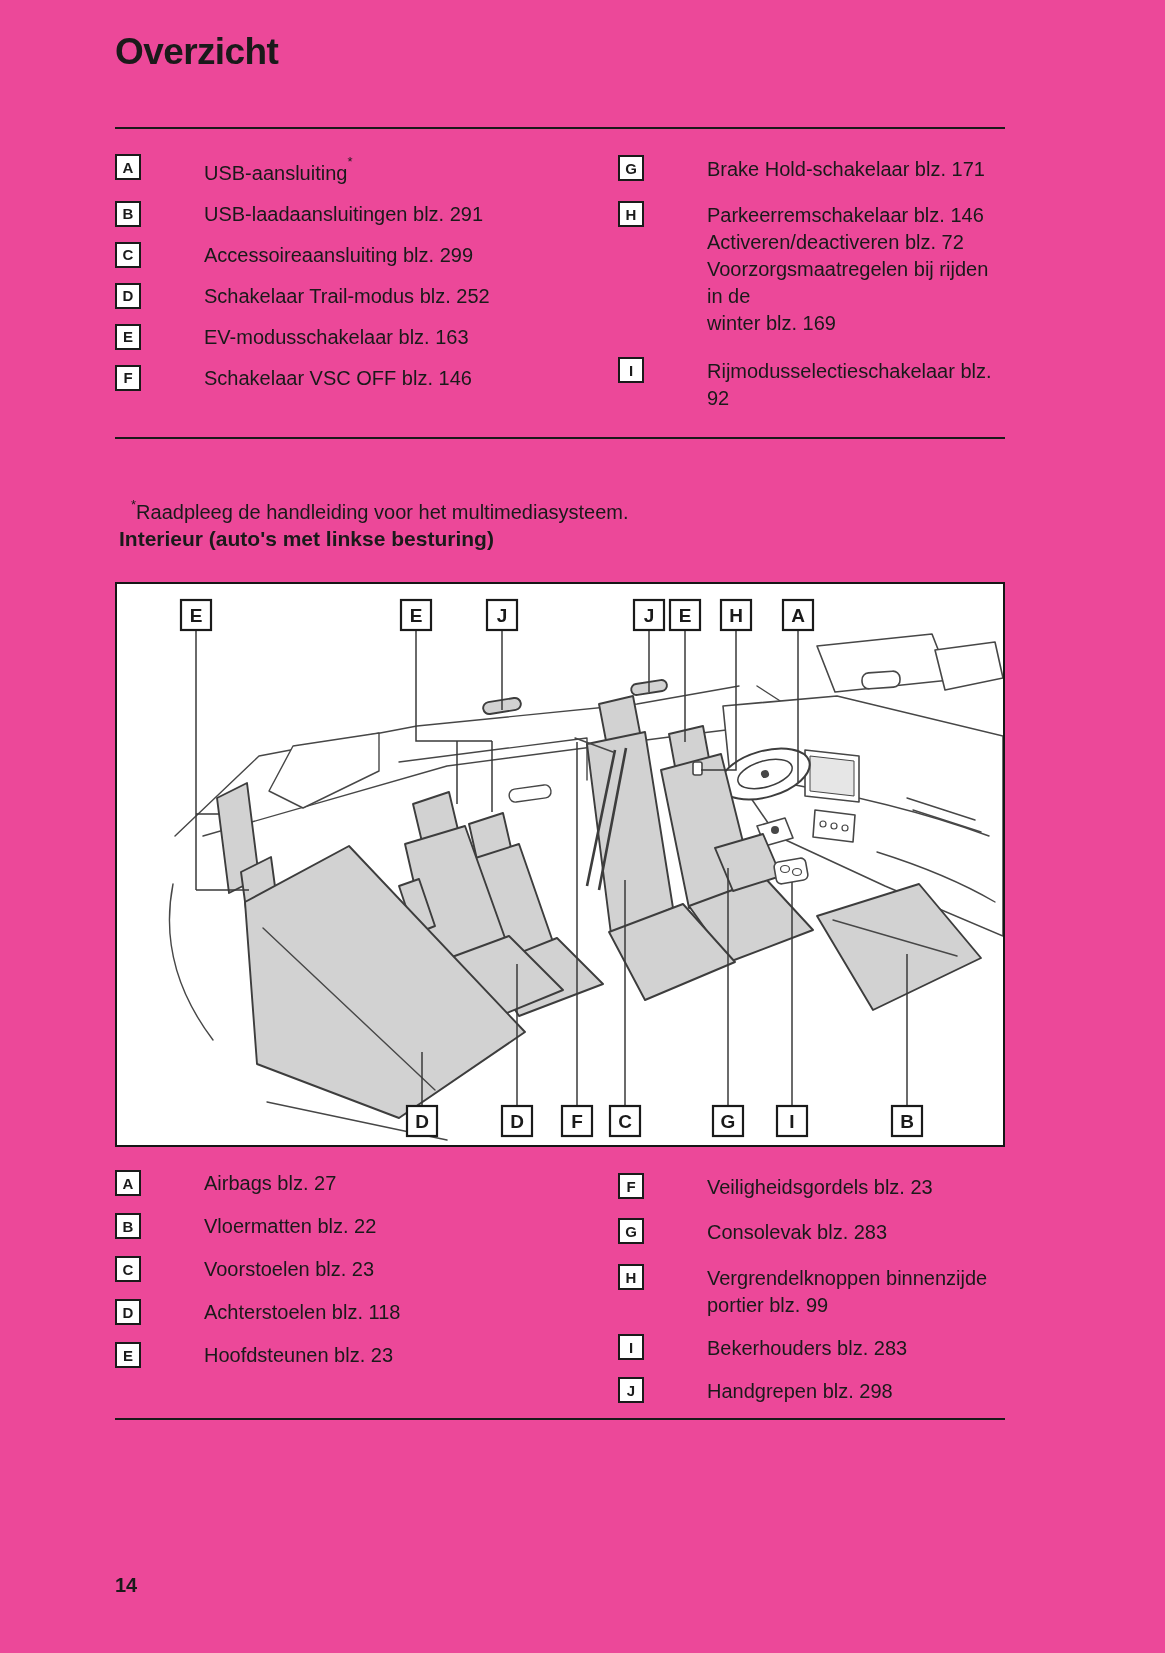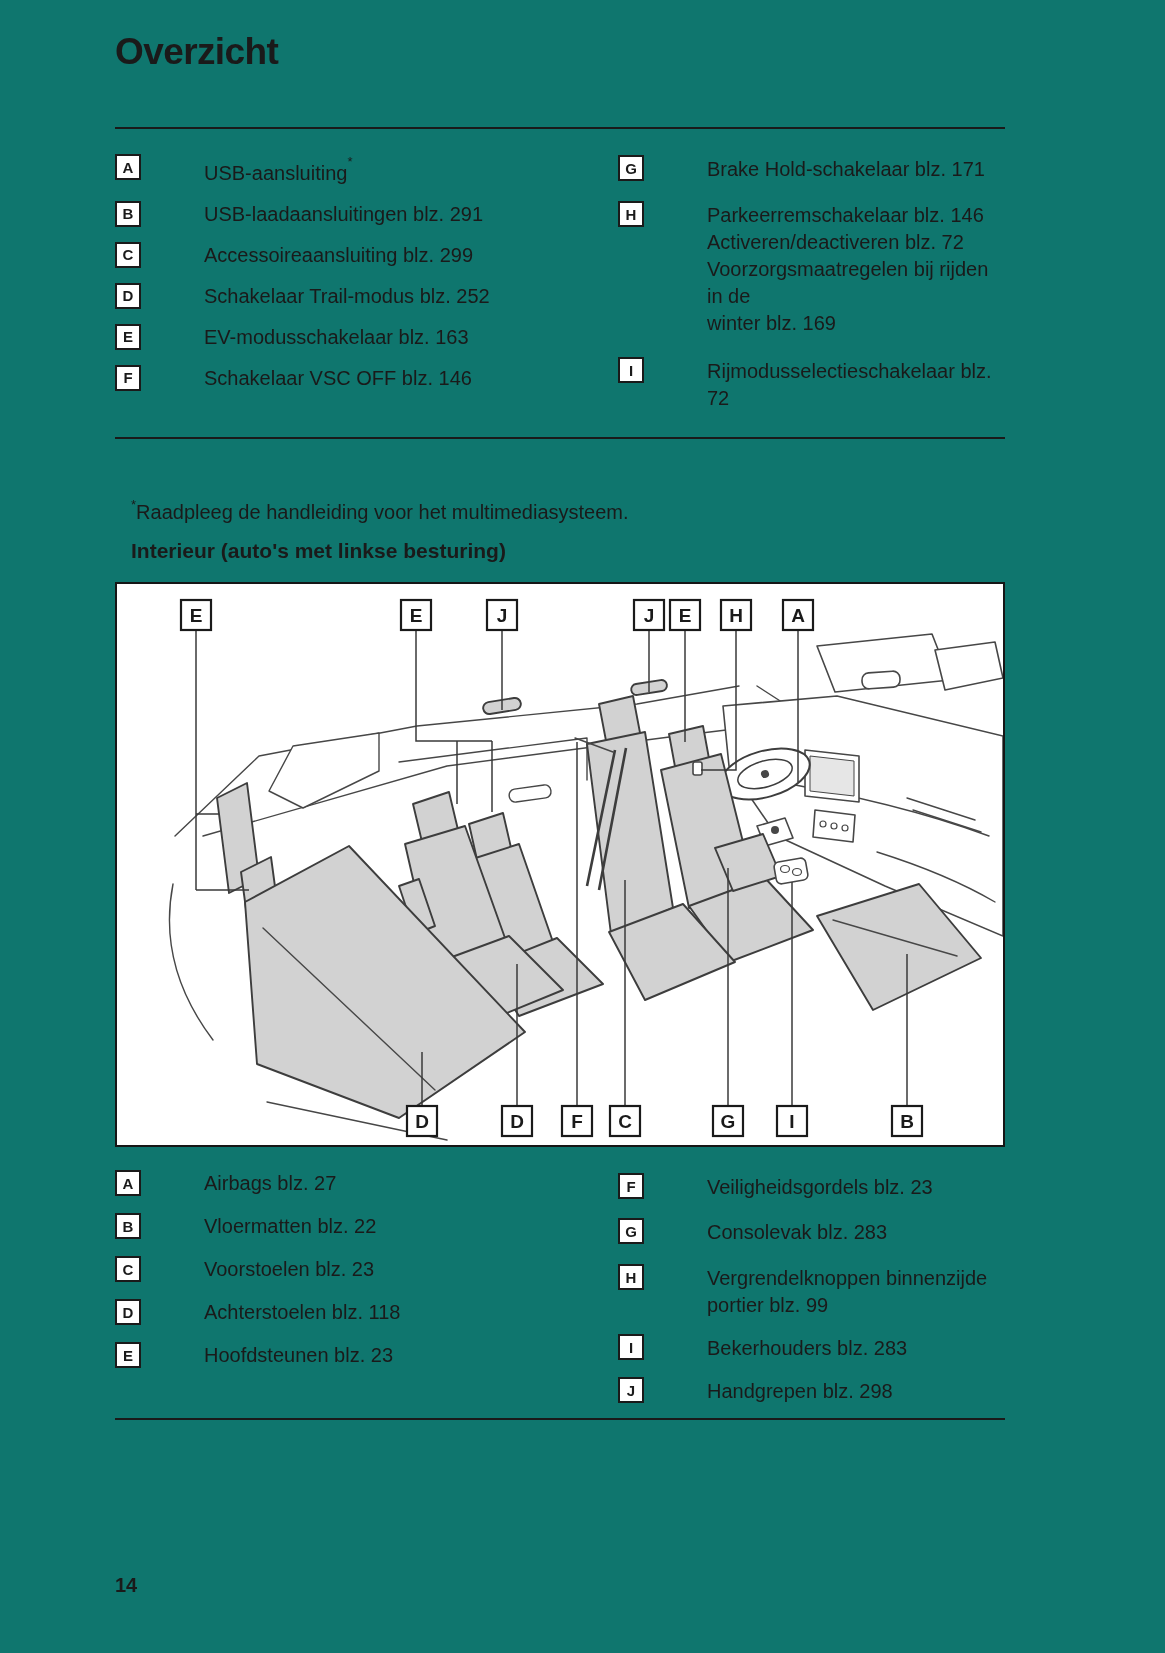--- a/index.html
+++ b/index.html
@@ -1,17 +1,17 @@
 <!DOCTYPE html>
 <html><head>
 <meta charset="utf-8">
 <style>
   html,body{margin:0;padding:0;background:#ffffff;}
   .page{
-    position:relative;width:1165px;height:1653px;background:#0f766e;
+    position:relative;width:1165px;height:1653px;background:#ec4899;
     font-family:"Liberation Sans",sans-serif;color:#1a1a1a;overflow:hidden;
   }
   .title{position:absolute;left:115px;top:31px;margin:0;font-size:37px;font-weight:800;letter-spacing:-0.6px;}
   .rule{position:absolute;left:115px;width:890px;height:0;border-top:2px solid #1a1a1a;}
   #rule1{top:127px;}
   #rule2{top:437px;}
   #rule3{top:1418px;}
   .legend{position:absolute;left:115px;width:890px;}
   #toplist{top:140px;height:290px;}
   #bottomlist{top:1160px;height:250px;}
@@ -30,21 +30,21 @@
   .isup{font-size:13px;position:relative;top:-6px;}
   
   .mtA{margin-top:14px;} .mt15{margin-top:15px;}
   .mtG{margin-top:15px;} .mtH{margin-top:18px;} .mtI{margin-top:20px;}
   
   .mbA{margin-top:10px;} .mb17{margin-top:17px;}
   .mbF{margin-top:13px;} .mbG2{margin-top:17px;} .mbH2{margin-top:18px;}
   .mbI2{margin-top:15px;} .mbJ2{margin-top:15px;}
   .footnote{position:absolute;left:115px;top:477px;margin:16px;font-size:20px;line-height:28px;}
   .footnote sup{font-size:13px;position:relative;top:-2px;}
-  .interior-heading{position:absolute;left:115px;top:523px;margin:16px;font-size:21px;font-weight:700;}
+  .interior-heading{position:absolute;left:115px;top:523px;margin:4px;font-size:21px;font-weight:700;}
   #diagram{
     position:absolute;left:115px;top:582px;width:886px;height:561px;
     border:2px solid #161616;background:#fff;
   }
   #diagram svg{display:block;width:886px;height:561px;}
   .art{stroke:#474747;stroke-width:1.4;fill:none;stroke-linecap:round;stroke-linejoin:round;}
   .seat{fill:#d2d2d2;stroke:#3d3d3d;stroke-width:1.9;stroke-linejoin:round;}
   .panel{fill:#ffffff;stroke:#474747;stroke-width:1.6;stroke-linejoin:round;}
   .leader{stroke:#3a3a3a;stroke-width:1.5;fill:none;}
   .dlabel rect{fill:#ffffff;stroke:#1a1a1a;stroke-width:2.2;}
@@ -95,21 +95,21 @@
         <span class="badge">H</span>
         <span class="itxt">
           <span class="ln">Parkeerremschakelaar blz. 146</span>
           <span class="ln">Activeren/deactiveren blz. 72</span>
           <span class="ln">Voorzorgsmaatregelen bij rijden in de</span>
           <span class="ln">winter blz. 169</span>
         </span>
       </div>
       <div class="item mtI">
         <span class="badge">I</span>
-        <span class="itxt">Rijmodusselectieschakelaar blz. 72</span>
+        <span class="itxt">Rijmodusselectieschakelaar blz. 92</span>
       </div>
     </div>
   </div>
 
   <div class="rule" id="rule2"></div>
 
   <p class="footnote"><sup>*</sup><span>Raadpleeg de handleiding voor het multimediasysteem.</span></p>
 
   <p class="interior-heading">Interieur (auto's met linkse besturing)</p>
 

